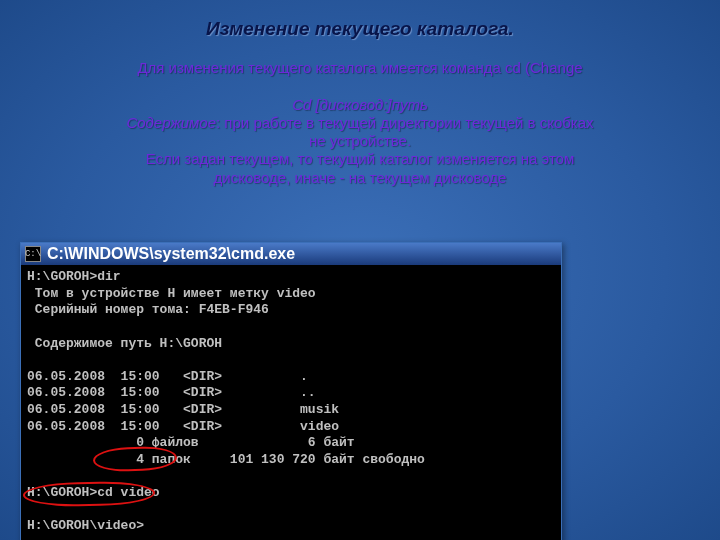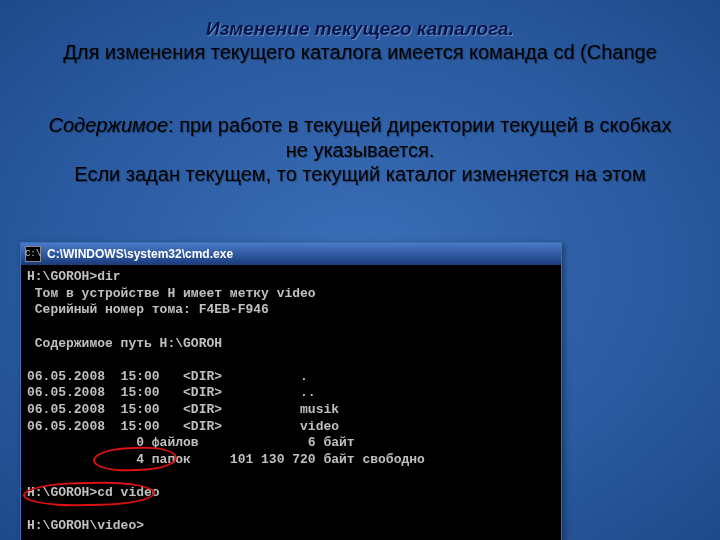--- a/index.html
+++ b/index.html
@@ -19,26 +19,26 @@
     padding: 18px 28px 0 28px;
     text-align: center;
     color: #fff;
   }
   .title {
     font-size: 19px;
     font-weight: bold;
     font-style: italic;
     color: #08154a;
     text-shadow: 1px 1px 1px #6a8fc8;
-    margin-bottom: 0;
+    margin-bottom: 19px;
   }
   .body-text {
-    font-size: 20px;
+    font-size: 15px;
     line-height: 1.22;
-    color: #000000;
+    color: #6d28d9;
     text-shadow: 1px 1px 1px rgba(0,0,0,0.35);
   }
   .body-text em { font-style: italic; }
   .cmd-window {
     position: absolute;
     left: 20px;
     top: 242px;
     width: 540px;
     background: #000;
     border: 1px solid #3b6fb8;
@@ -61,21 +61,21 @@
     margin-right: 6px;
     display: flex;
     align-items: center;
     justify-content: center;
     font-size: 9px;
     color: #ccc;
     font-family: 'Courier New', monospace;
   }
   .cmd-title {
     color: #fff;
-    font-size: 12px;
+    font-size: 16px;
     font-weight: bold;
     font-family: Tahoma, Arial, sans-serif;
   }
   .cmd-body {
     background: #000;
     color: #c0c0c0;
     font-family: 'Courier New', 'Lucida Console', monospace;
     font-size: 13px;
     font-weight: bold;
     line-height: 1.28;
@@ -96,24 +96,25 @@
 </head>
 <body>
 
 <div class="slide">
 
   <div class="title">Изменение текущего каталога.</div>
 
   <div class="body-text">
     <span>Для изменения текущего каталога имеется команда cd (Change</span><br>
     <br>
-    <br>
+    <span><em>Cd <span>[дисковод:]путь</span></em></span><br>
     <span><em>Содержимое</em><span>: при работе в текущей директории текущей в скобках</span></span><br>
-    <span>не указывается.</span><br>
+    <span>не устройстве.</span><br>
     <span>Если задан текущем, то текущий каталог изменяется на этом</span><br>
+    <span>дисководе, иначе - на текущем дисководе</span>
   </div>
 
   <div class="cmd-window">
     <div class="cmd-titlebar">
       <div class="cmd-icon">
           <span>C:\</span>
         </div>
       <div class="cmd-title">C:\WINDOWS\system32\cmd.exe</div>
     </div>
     <div class="cmd-body"><span>H:\GOROH&gt;dir</span>

